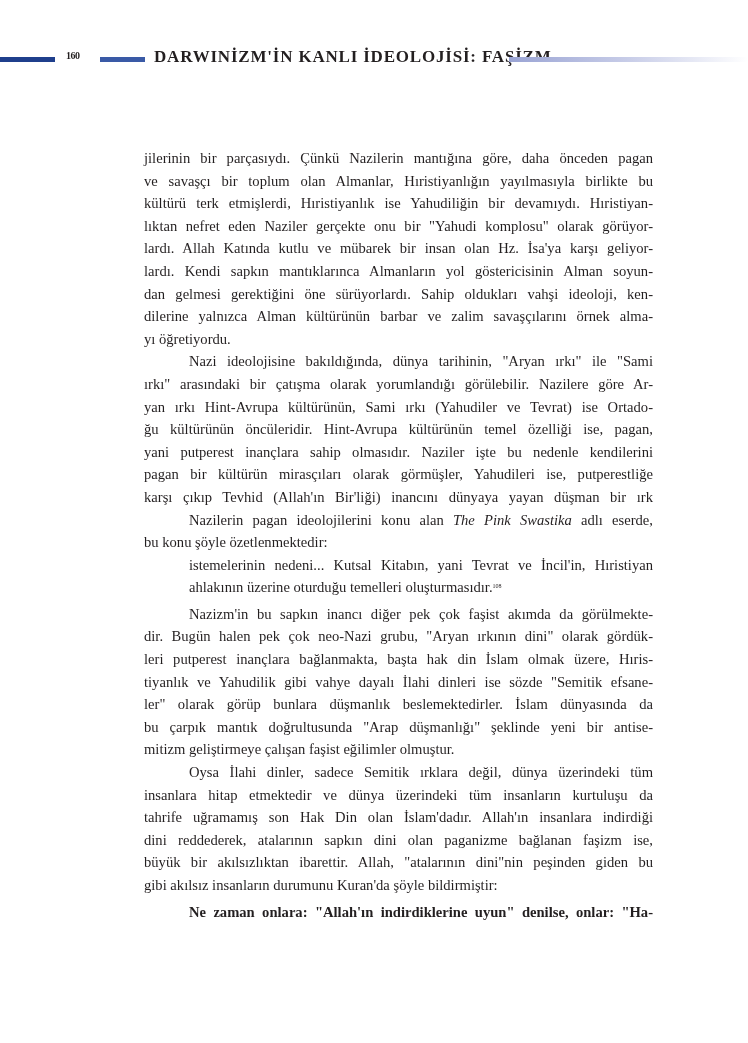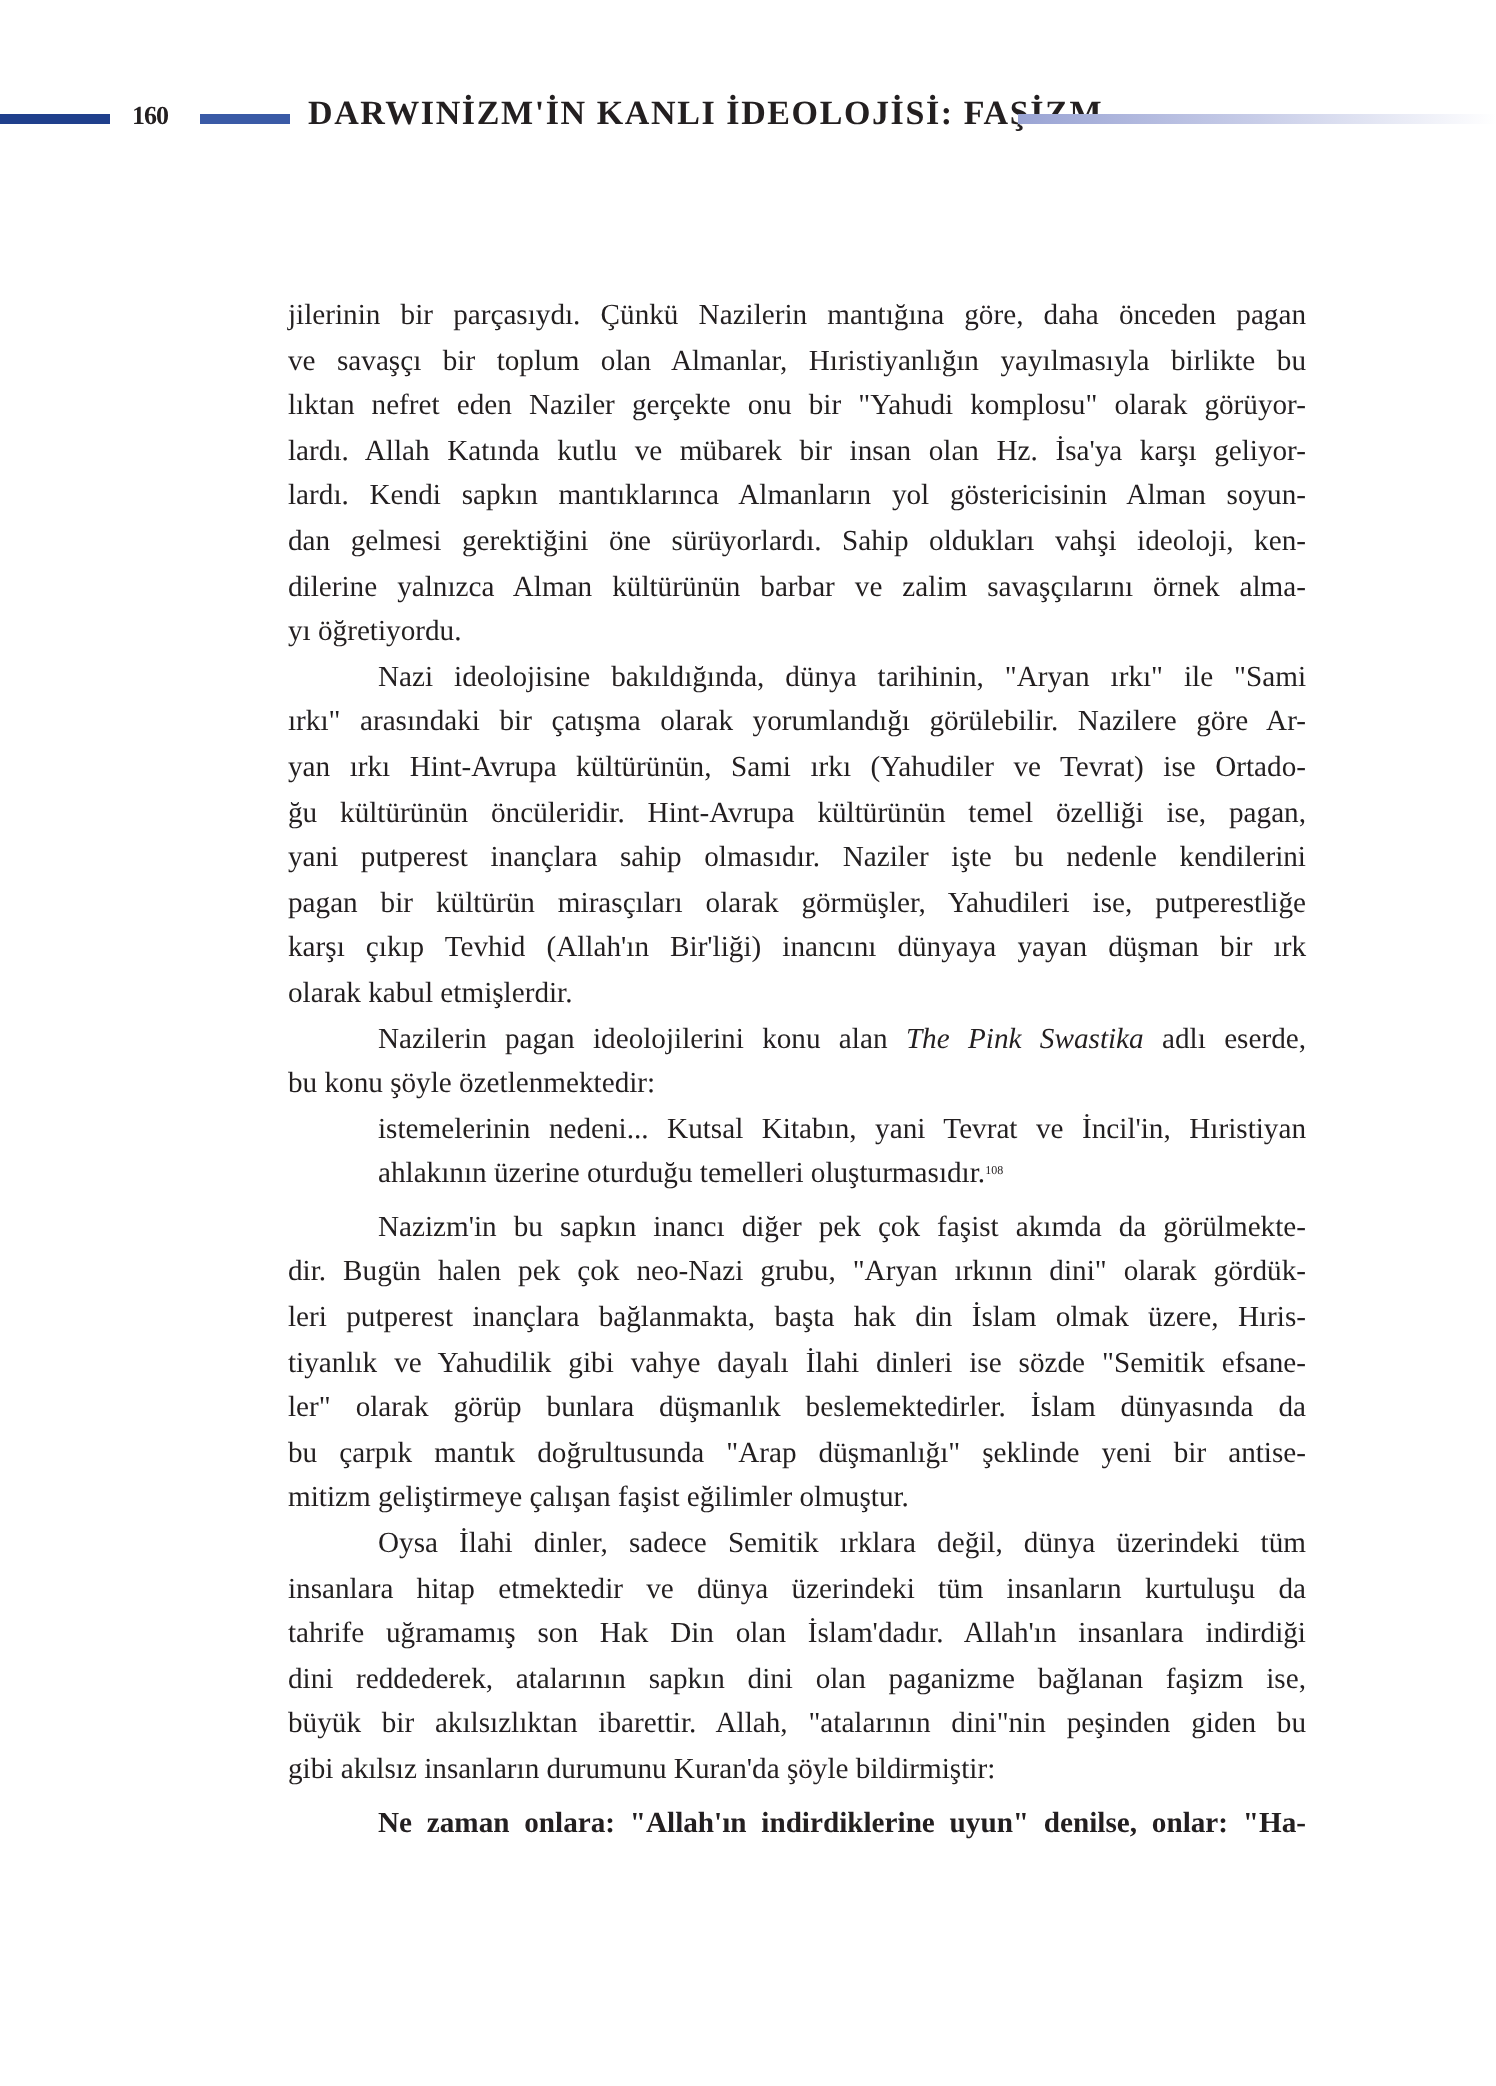--- a/index.html
+++ b/index.html
@@ -1,19 +1,19 @@
 <!DOCTYPE html>
 <html><head>
 <meta charset="utf-8">
 <style>
   html, body { margin:0; padding:0; background:#ffffff; }
   body { width:748px; height:1043px; position:relative; overflow:hidden; font-family:"DejaVu Serif","Liberation Serif", serif; color:#231f20; }
   .header { position:absolute; top:48px; left:0; width:748px; height:24px; }
   .bar-left { position:absolute; left:0; top:9px; width:55px; height:5px; background:#1f3f8c; }
-  .page-num { position:absolute; left:66px; top:2px; font-family:"Liberation Serif", serif; font-size:13px; font-weight:bold; color:#231f20; letter-spacing:-0.5px; }
+  .page-num { position:absolute; left:66px; top:2px; font-family:"Liberation Serif", serif; font-size:10px; font-weight:bold; color:#231f20; letter-spacing:-0.5px; }
   .bar-mid { position:absolute; left:100px; top:9px; width:45px; height:5px; background:#3a5aa6; }
   .running-title { position:absolute; left:154px; top:-1px; font-family:"Liberation Serif", serif; font-size:17px; font-weight:bold; color:#231f20; letter-spacing:0.8px; white-space:nowrap; }
   .bar-right { position:absolute; left:509px; top:9px; width:239px; height:5px; background:linear-gradient(to right,#9aa4d4 0%,#c8cde8 50%,#ffffff 100%); }
   .body-text { position:absolute; left:144px; top:147px; width:509px; font-family:"Liberation Serif", serif; font-size:14.6px; line-height:22.6px; text-align:justify; }
   .body-text p { margin:0; }
   .quote { margin:0 0 0 45px !important; }
   sup { font-size:6px; vertical-align:top; position:relative; top:-1px; }
   em { font-style:italic; }
   .line { display:block; text-align:justify; text-align-last:justify; }
   .line.last { text-align-last:left; }
@@ -27,37 +27,37 @@
   <div class="bar-mid"></div>
   <span class="running-title">DARWINİZM'İN KANLI İDEOLOJİSİ: FAŞİZM</span>
   <div class="bar-right"></div>
 </div>
 
 <div class="body-text">
 
   <p>
     <span class="line">jilerinin bir parçasıydı. Çünkü Nazilerin mantığına göre, daha önceden pagan</span>
     <span class="line">ve savaşçı bir toplum olan Almanlar, Hıristiyanlığın yayılmasıyla birlikte bu</span>
+    <span class="line">kültürü terk etmişlerdi, Hıristiyanlık ise Yahudiliğin bir devamıydı. Hıristiyan-</span>
     <span class="line">lıktan nefret eden Naziler gerçekte onu bir "Yahudi komplosu" olarak görüyor-</span>
     <span class="line">lardı. Allah Katında kutlu ve mübarek bir insan olan Hz. İsa'ya karşı geliyor-</span>
     <span class="line">lardı. Kendi sapkın mantıklarınca Almanların yol göstericisinin Alman soyun-</span>
     <span class="line">dan gelmesi gerektiğini öne sürüyorlardı. Sahip oldukları vahşi ideoloji, ken-</span>
     <span class="line">dilerine yalnızca Alman kültürünün barbar ve zalim savaşçılarını örnek alma-</span>
     <span class="line last">yı öğretiyordu.</span>
   </p>
 
   <p>
     <span class="line" style="padding-left:45px">Nazi ideolojisine bakıldığında, dünya tarihinin, "Aryan ırkı" ile "Sami</span>
     <span class="line">ırkı" arasındaki bir çatışma olarak yorumlandığı görülebilir. Nazilere göre Ar-</span>
     <span class="line">yan ırkı Hint-Avrupa kültürünün, Sami ırkı (Yahudiler ve Tevrat) ise Ortado-</span>
     <span class="line">ğu kültürünün öncüleridir. Hint-Avrupa kültürünün temel özelliği ise, pagan,</span>
     <span class="line">yani putperest inançlara sahip olmasıdır. Naziler işte bu nedenle kendilerini</span>
     <span class="line">pagan bir kültürün mirasçıları olarak görmüşler, Yahudileri ise, putperestliğe</span>
     <span class="line">karşı çıkıp Tevhid (Allah'ın Bir'liği) inancını dünyaya yayan düşman bir ırk</span>
-    <span class="line last">olarak kabul etmişlerdir.</span>
   </p>
 
   <p>
     <span class="line" style="padding-left:45px"><span>Nazilerin pagan ideolojilerini konu alan </span><em>The Pink Swastika</em><span> adlı eserde,</span></span>
     <span class="line last">bu konu şöyle özetlenmektedir:</span>
   </p>
 
   <p class="quote" style="margin-top:2px">
     <span class="line">istemelerinin nedeni... Kutsal Kitabın, yani Tevrat ve İncil'in, Hıristiyan</span>
     <span class="line last"><span>ahlakının üzerine oturduğu temelleri oluşturmasıdır.</span><sup>108</sup></span>

